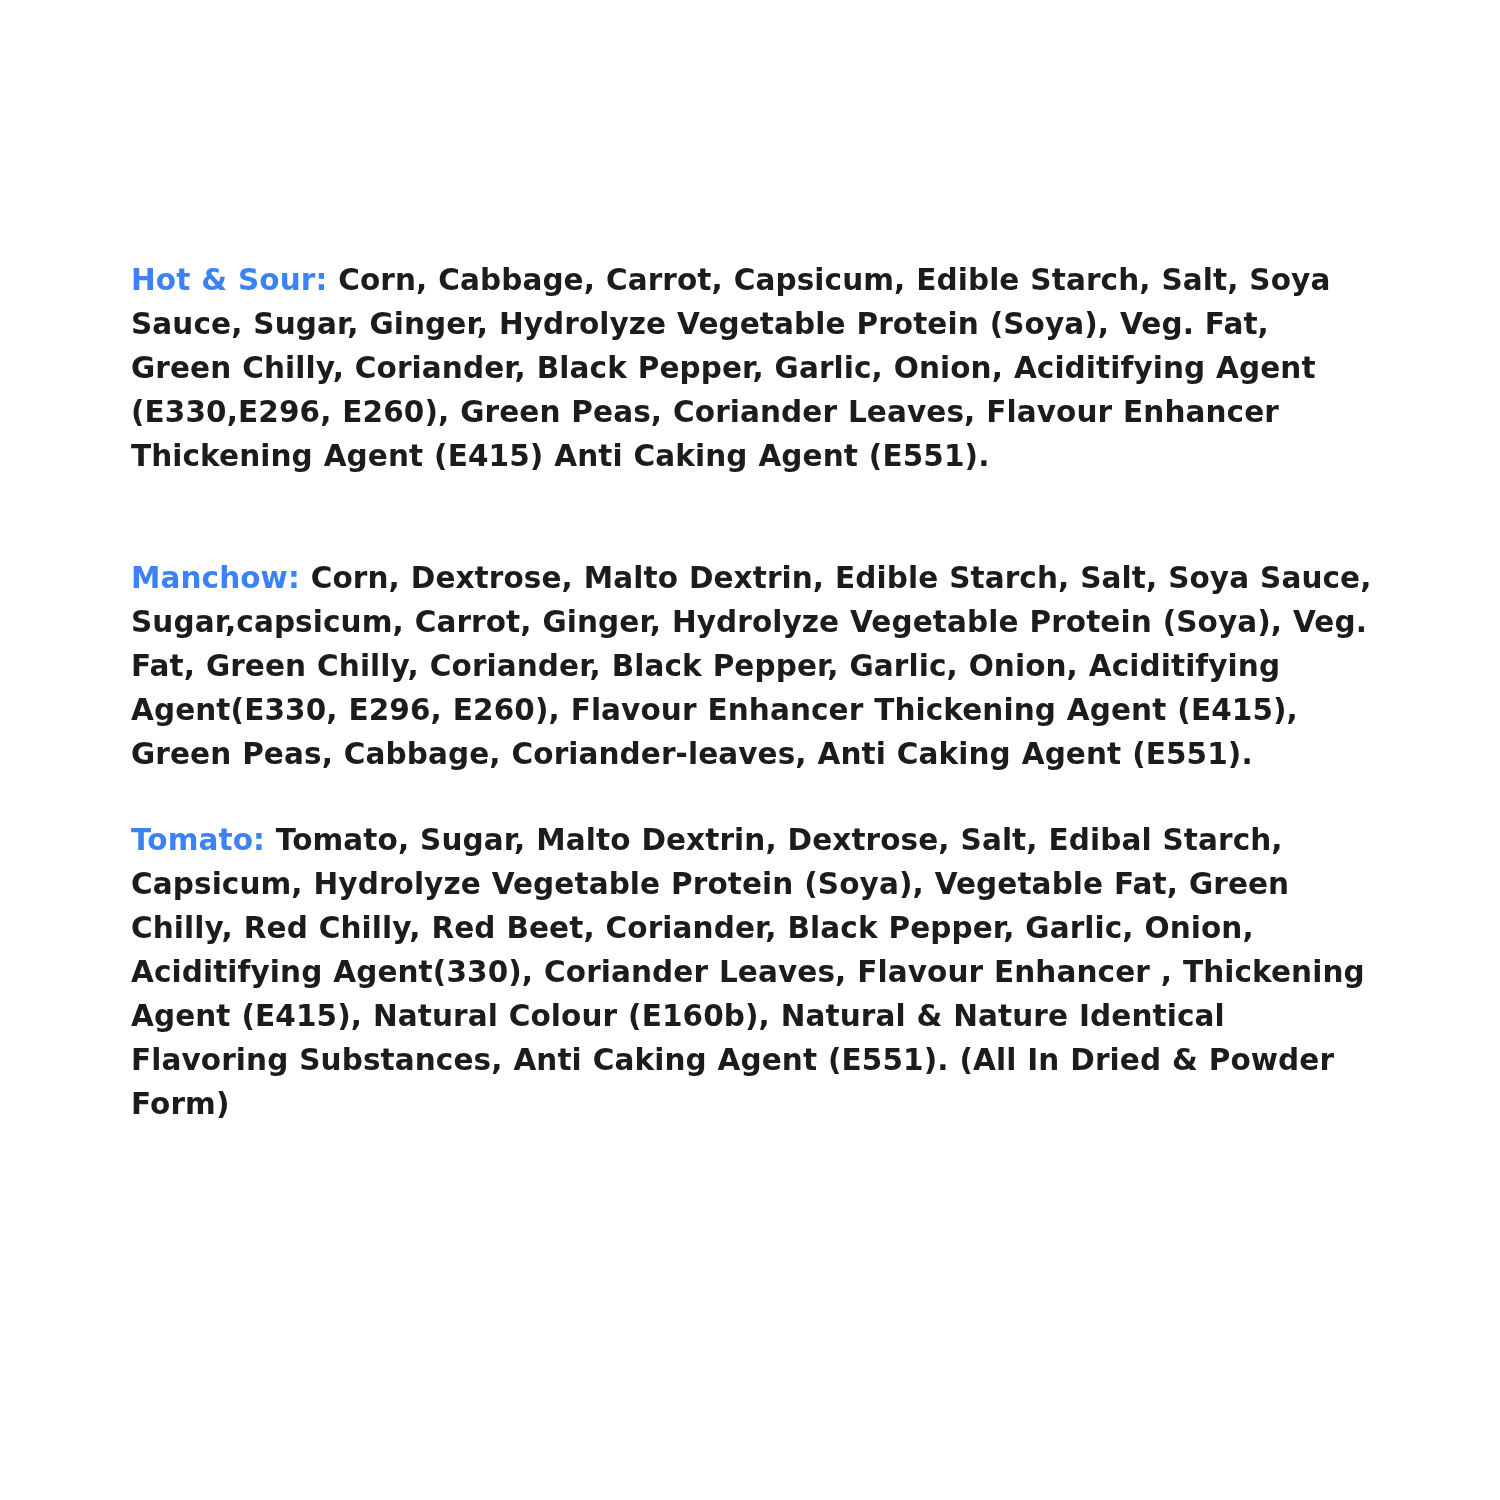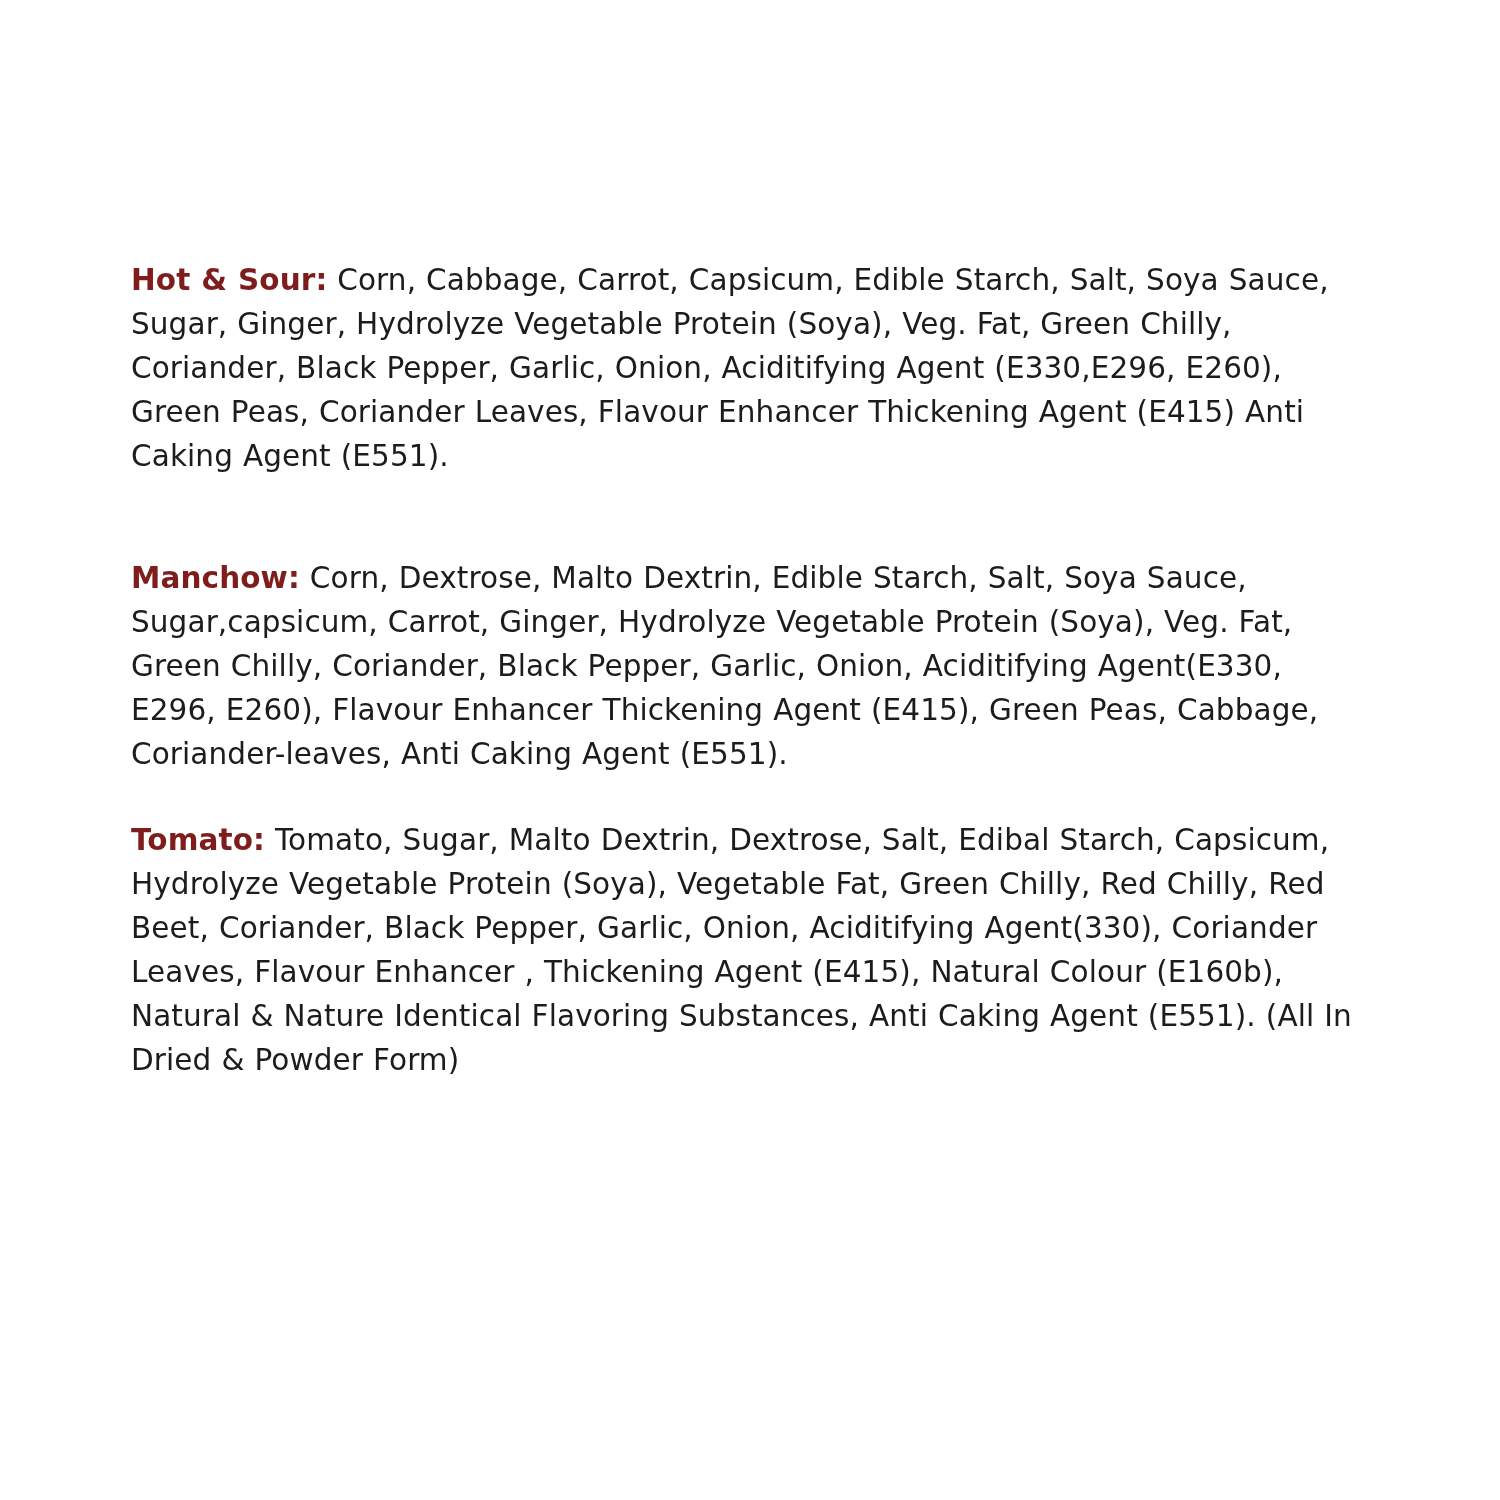--- a/index.html
+++ b/index.html
@@ -28,24 +28,24 @@
     color: #1c1c1c;
     text-align: left;
     word-spacing: 0.5px;
   }
   .block-hot-sour { margin-bottom: 78px; }
   .block-manchow  { margin-bottom: 42px; }
   .block-tomato   { margin-bottom: 0; }
 
   .label {
     font-weight: bold;
-    color: #7f1d1d;
+    color: #3b82f6;
   }
   .body-text {
-    font-weight: normal;
+    font-weight: bold;
   }
 </style>
 </head>
 <body>
 
 <div class="page">
 
   <p class="ingredient-block block-hot-sour">
     <span class="label">Hot &amp; Sour:</span><span class="body-text"> Corn, Cabbage, Carrot, Capsicum, Edible Starch, Salt, Soya Sauce, Sugar, Ginger, Hydrolyze Vegetable Protein (Soya), Veg. Fat, Green Chilly, Coriander, Black Pepper, Garlic, Onion, Aciditifying Agent  (E330,E296, E260), Green Peas, Coriander Leaves, Flavour Enhancer Thickening Agent (E415) Anti Caking Agent (E551).</span>
   </p>

